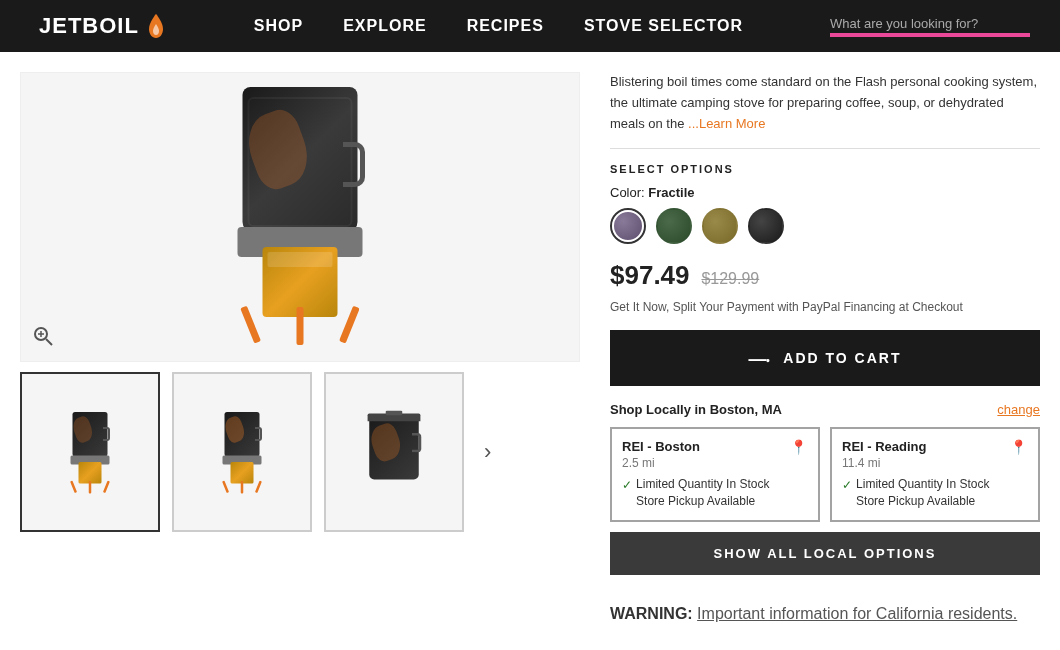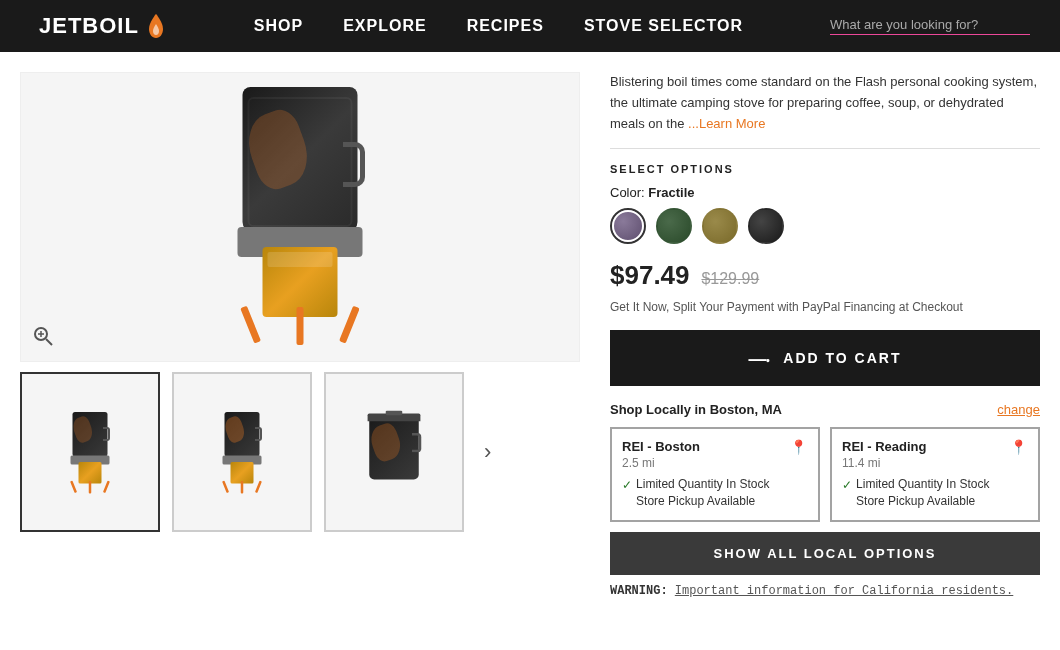--- a/index.html
+++ b/index.html
@@ -40,21 +40,21 @@
       color: #fff;
       font-size: 16px;
       font-weight: 700;
       letter-spacing: 1px;
       cursor: pointer;
       text-transform: uppercase;
     }
     .search-bar {
       display: flex;
       align-items: center;
-      border-bottom: 1px solid #ec4899;
+      border-bottom: 4px solid #ec4899;
       padding-bottom: 2px;
     }
     .search-input {
       background: transparent;
       border: none;
       color: #fff;
       font-size: 13px;
       width: 200px;
       outline: none;
     }
@@ -268,27 +268,26 @@
       width: 100%;
       background: #3a3a3a;
       color: #fff;
       border: none;
       padding: 14px 20px;
       font-size: 13px;
       font-weight: 700;
       letter-spacing: 2px;
       text-transform: uppercase;
       cursor: pointer;
-      margin-bottom: 8px;
+      margin-bottom: 28px;
     }
     .warning-text {
-      font-size: 12px;
+      font-size: 16px;
       color: #333;
       line-height: 1.4;
-      font-family: Liberation Mono, monospace;
     }
     .warning-text strong { font-weight: 700; }
     .warning-text a { color: #555; text-decoration: underline; cursor: pointer; }
   </style>
 </head>
 <body>
 
 <header class="header">
   <div class="logo">
     <span>JETBOIL</span>

